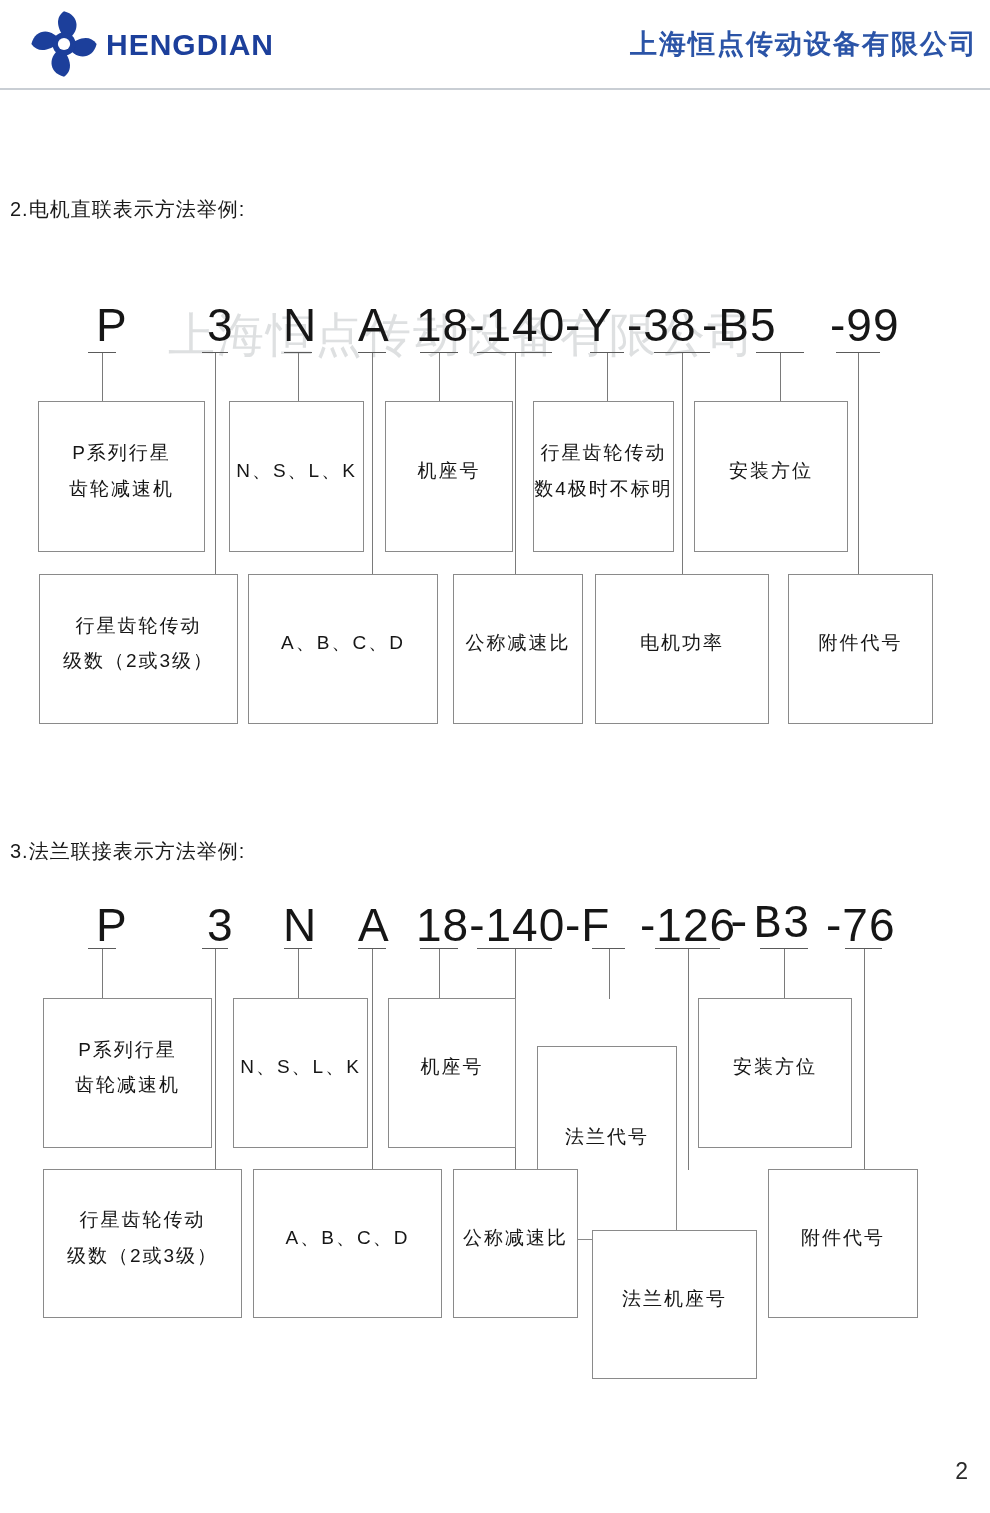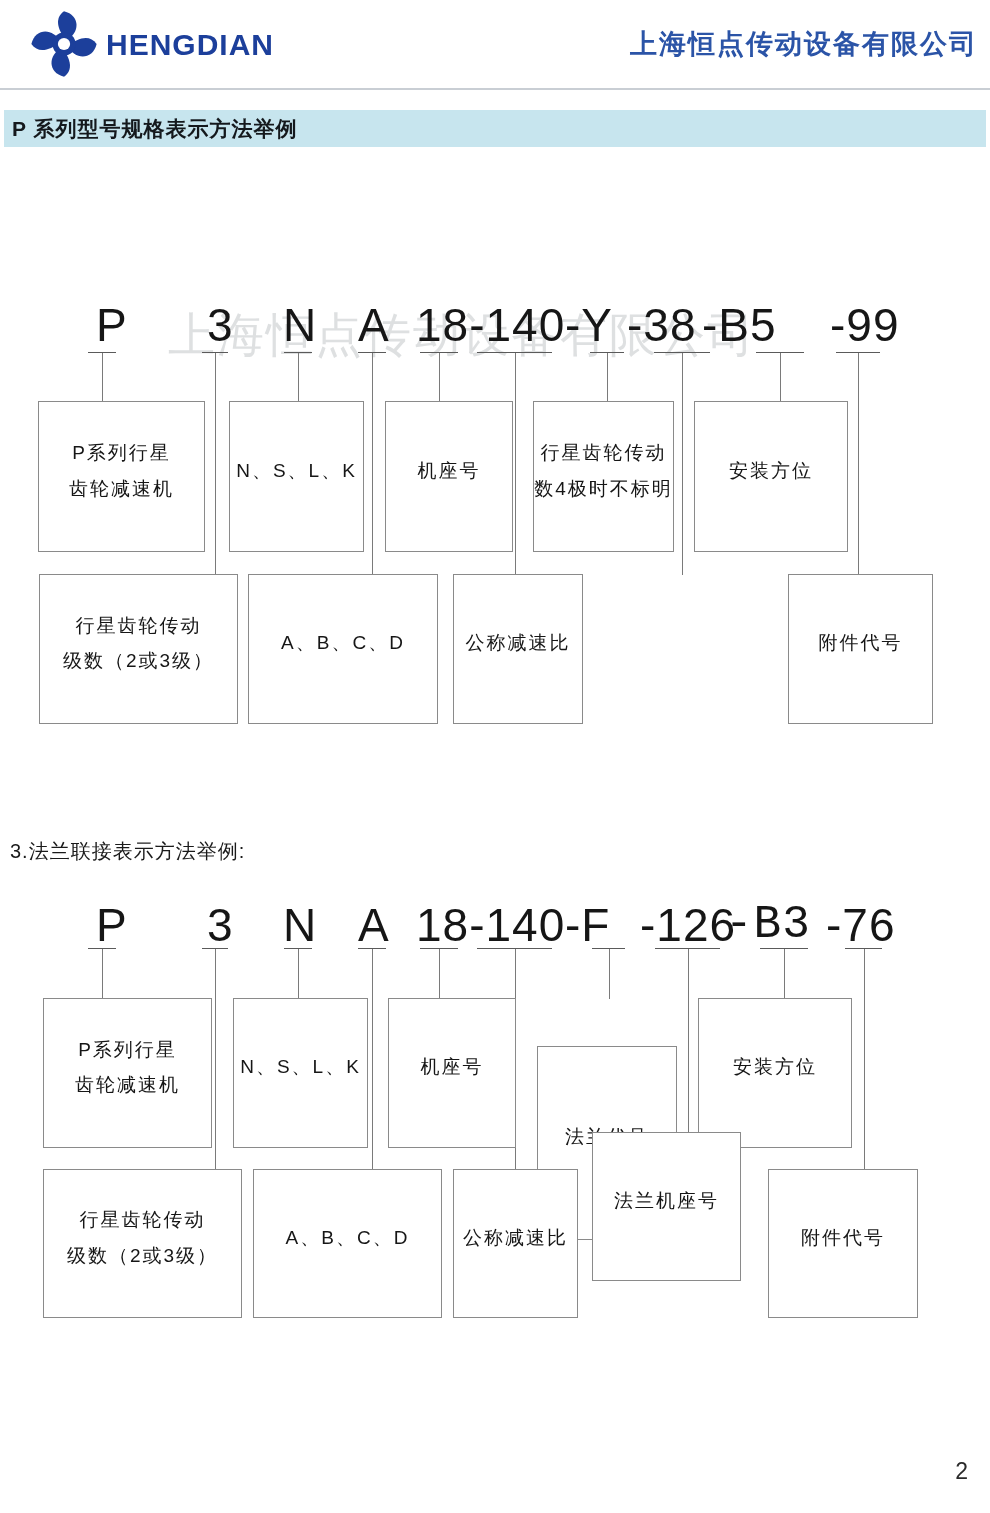--- a/index.html
+++ b/index.html
@@ -69,24 +69,22 @@
         <path d="M2 50 C8 26 34 26 45 47 C28 60 12 64 2 50 Z"></path>
         <circle cx="50" cy="50" r="17"></circle>
       </g>
       <circle cx="50" cy="50" r="9" fill="#ffffff"></circle>
     </svg>
     <div class="logo-text">HENGDIAN</div>
     <div class="company-name">上海恒点传动设备有限公司</div>
   </div>
   <div class="header-rule"></div>
 
-  <div class="title-bar">
-    <span>P 系列型号规格表示方法举例</span>
-  </div>
 
+  <div class="section-heading" style="top:196px;">2.电机直联表示方法举例:</div>
 
   <div class="watermark">上海恒点传动设备有限公司</div>
 
   <div class="code-seg" style="left:96px;top:302px;">P</div>
   <div class="code-seg" style="left:207px;top:302px;">3</div>
   <div class="code-seg" style="left:283px;top:302px;">N</div>
   <div class="code-seg" style="left:358px;top:302px;">A</div>
   <div class="code-seg" style="left:416px;top:302px;">18-140</div>
   <div class="code-seg" style="left:565px;top:302px;">-Y</div>
   <div class="code-seg" style="left:627px;top:302px;">-38</div>
@@ -109,20 +107,21 @@
   <div class="dbox" style="left:229px;top:401px;width:135px;height:151px;">N、S、L、K</div>
   <div class="dbox" style="left:385px;top:401px;width:128px;height:151px;">机座号</div>
   <div class="dbox" style="left:533px;top:401px;width:141px;height:151px;">行星齿轮传动
 数4极时不标明</div>
   <div class="dbox" style="left:694px;top:401px;width:154px;height:151px;">安装方位</div>
 
   <div class="dbox" style="left:39px; top:574px;width:199px;height:150px;">行星齿轮传动
 级数（2或3级）</div>
   <div class="dbox" style="left:248px;top:574px;width:190px;height:150px;">A、B、C、D</div>
   <div class="dbox" style="left:453px;top:574px;width:130px;height:150px;">公称减速比</div>
+  <div class="dbox" style="left:595px;top:574px;width:174px;height:150px;">电机功率</div>
   <div class="dbox" style="left:788px;top:574px;width:145px;height:150px;">附件代号</div>
 
   <div class="section-heading" style="top:838px;">3.法兰联接表示方法举例:</div>
 
   <div class="code-seg" style="left:96px;top:902px;">P</div>
   <div class="code-seg" style="left:207px;top:902px;">3</div>
   <div class="code-seg" style="left:283px;top:902px;">N</div>
   <div class="code-seg" style="left:358px;top:902px;">A</div>
   <div class="code-seg" style="left:416px;top:902px;">18-140</div>
   <div class="code-seg" style="left:565px;top:902px;">-F</div>
@@ -145,18 +144,18 @@
 齿轮减速机</div>
   <div class="dbox" style="left:233px;top:998px;width:135px;height:150px;">N、S、L、K</div>
   <div class="dbox" style="left:388px;top:998px;width:128px;height:150px;">机座号</div>
   <div class="dbox" style="left:537px;top:1046px;width:140px;height:194px;">法兰代号</div>
   <div class="dbox" style="left:698px;top:998px;width:154px;height:150px;">安装方位</div>
 
   <div class="dbox" style="left:43px; top:1169px;width:199px;height:149px;">行星齿轮传动
 级数（2或3级）</div>
   <div class="dbox" style="left:253px;top:1169px;width:189px;height:149px;">A、B、C、D</div>
   <div class="dbox" style="left:453px;top:1169px;width:125px;height:149px;">公称减速比</div>
-  <div class="dbox" style="left:592px;top:1132px;width:149px;height:149px;">法兰机座号</div>
+  <div class="dbox" style="left:592px;top:1230px;width:165px;height:149px;">法兰机座号</div>
   <div class="dbox" style="left:768px;top:1169px;width:150px;height:149px;">附件代号</div>
 
   <div class="page-number">2</div>
 
 </div>
 
 </body></html>

